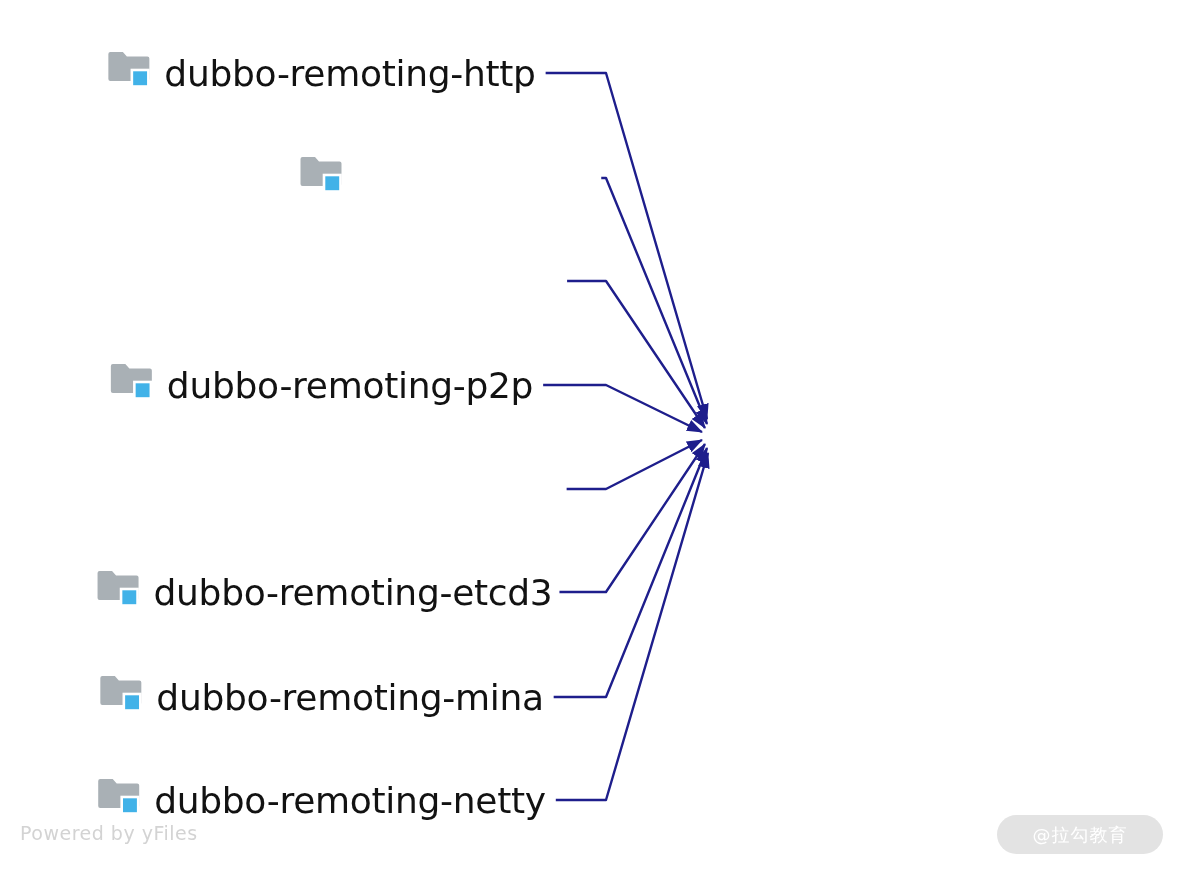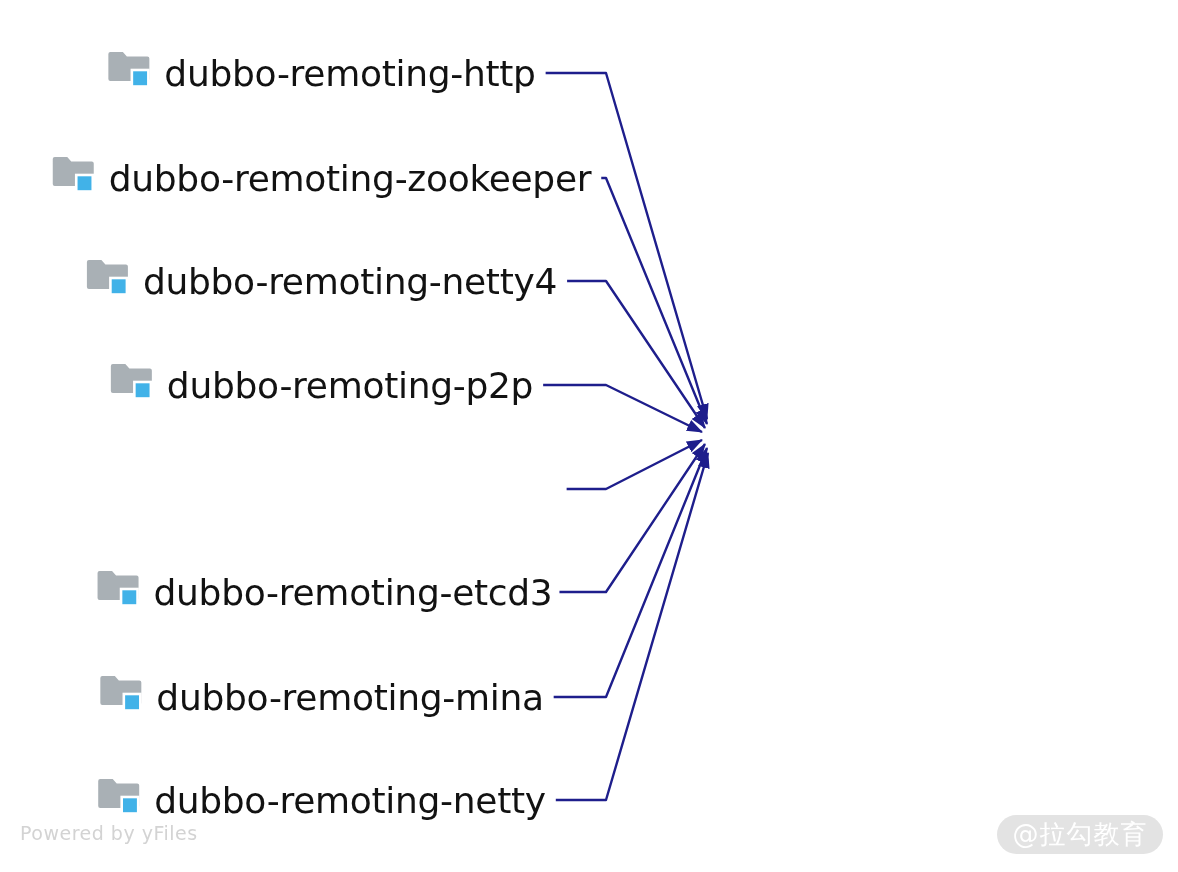--- a/index.html
+++ b/index.html
@@ -18,21 +18,21 @@
   .node .label{font-size:36px;color:#121212;letter-spacing:-0.3px}
   .ficon{flex:0 0 auto;width:45px;height:45px;transform:translateY(-3px)}
   .watermark{
     position:absolute;left:20px;top:822px;z-index:3;
     font-size:19px;color:#d3d3d3;letter-spacing:0.5px;
   }
   .badge{
     position:absolute;left:997px;top:815px;width:166px;height:39px;z-index:3;
     background:#e3e3e3;border-radius:20px;
     display:flex;align-items:center;justify-content:center;
-    color:#ffffff;font-size:26px;letter-spacing:1px;
+    color:#ffffff;font-size:18px;letter-spacing:1px;
   }
 </style>
 </head>
 <body>
 
 <svg width="0" height="0" style="position:absolute" aria-hidden="true">
   <defs>
     <symbol id="folder-sym" viewBox="0 0 45 45">
       <path d="M2 6.5 Q2 4.5 4 4.5 L16.5 4.5 L20.5 9 L41 9 Q43 9 43 11 L43 31.5 Q43 33.5 41 33.5 L4 33.5 Q2 33.5 2 31.5 Z" fill="#a9b0b5"></path>
       <rect x="25.5" y="22.5" width="16.5" height="16.5" fill="#41b2e8" stroke="#ffffff" stroke-width="2.6"></rect>
@@ -64,29 +64,22 @@
     <svg class="ficon">
         <use href="#folder-sym"></use>
       </svg>
     <span class="label">dubbo-remoting-http</span>
   </div>
 
   <div class="node source" style="left:321px;top:178px">
     <svg class="ficon">
         <use href="#folder-sym"></use>
       </svg>
-    <span class="label">dubbo-remoting-zookeeper</span>
   </div>
 
-  <div class="node source" style="left:321px;top:281px">
-    <svg class="ficon">
-        <use href="#folder-sym"></use>
-      </svg>
-    <span class="label">dubbo-remoting-netty4</span>
-  </div>
 
   <div class="node source" style="left:321px;top:385px">
     <svg class="ficon">
         <use href="#folder-sym"></use>
       </svg>
     <span class="label">dubbo-remoting-p2p</span>
   </div>
 
 
   <div class="node source" style="left:324px;top:592px">

